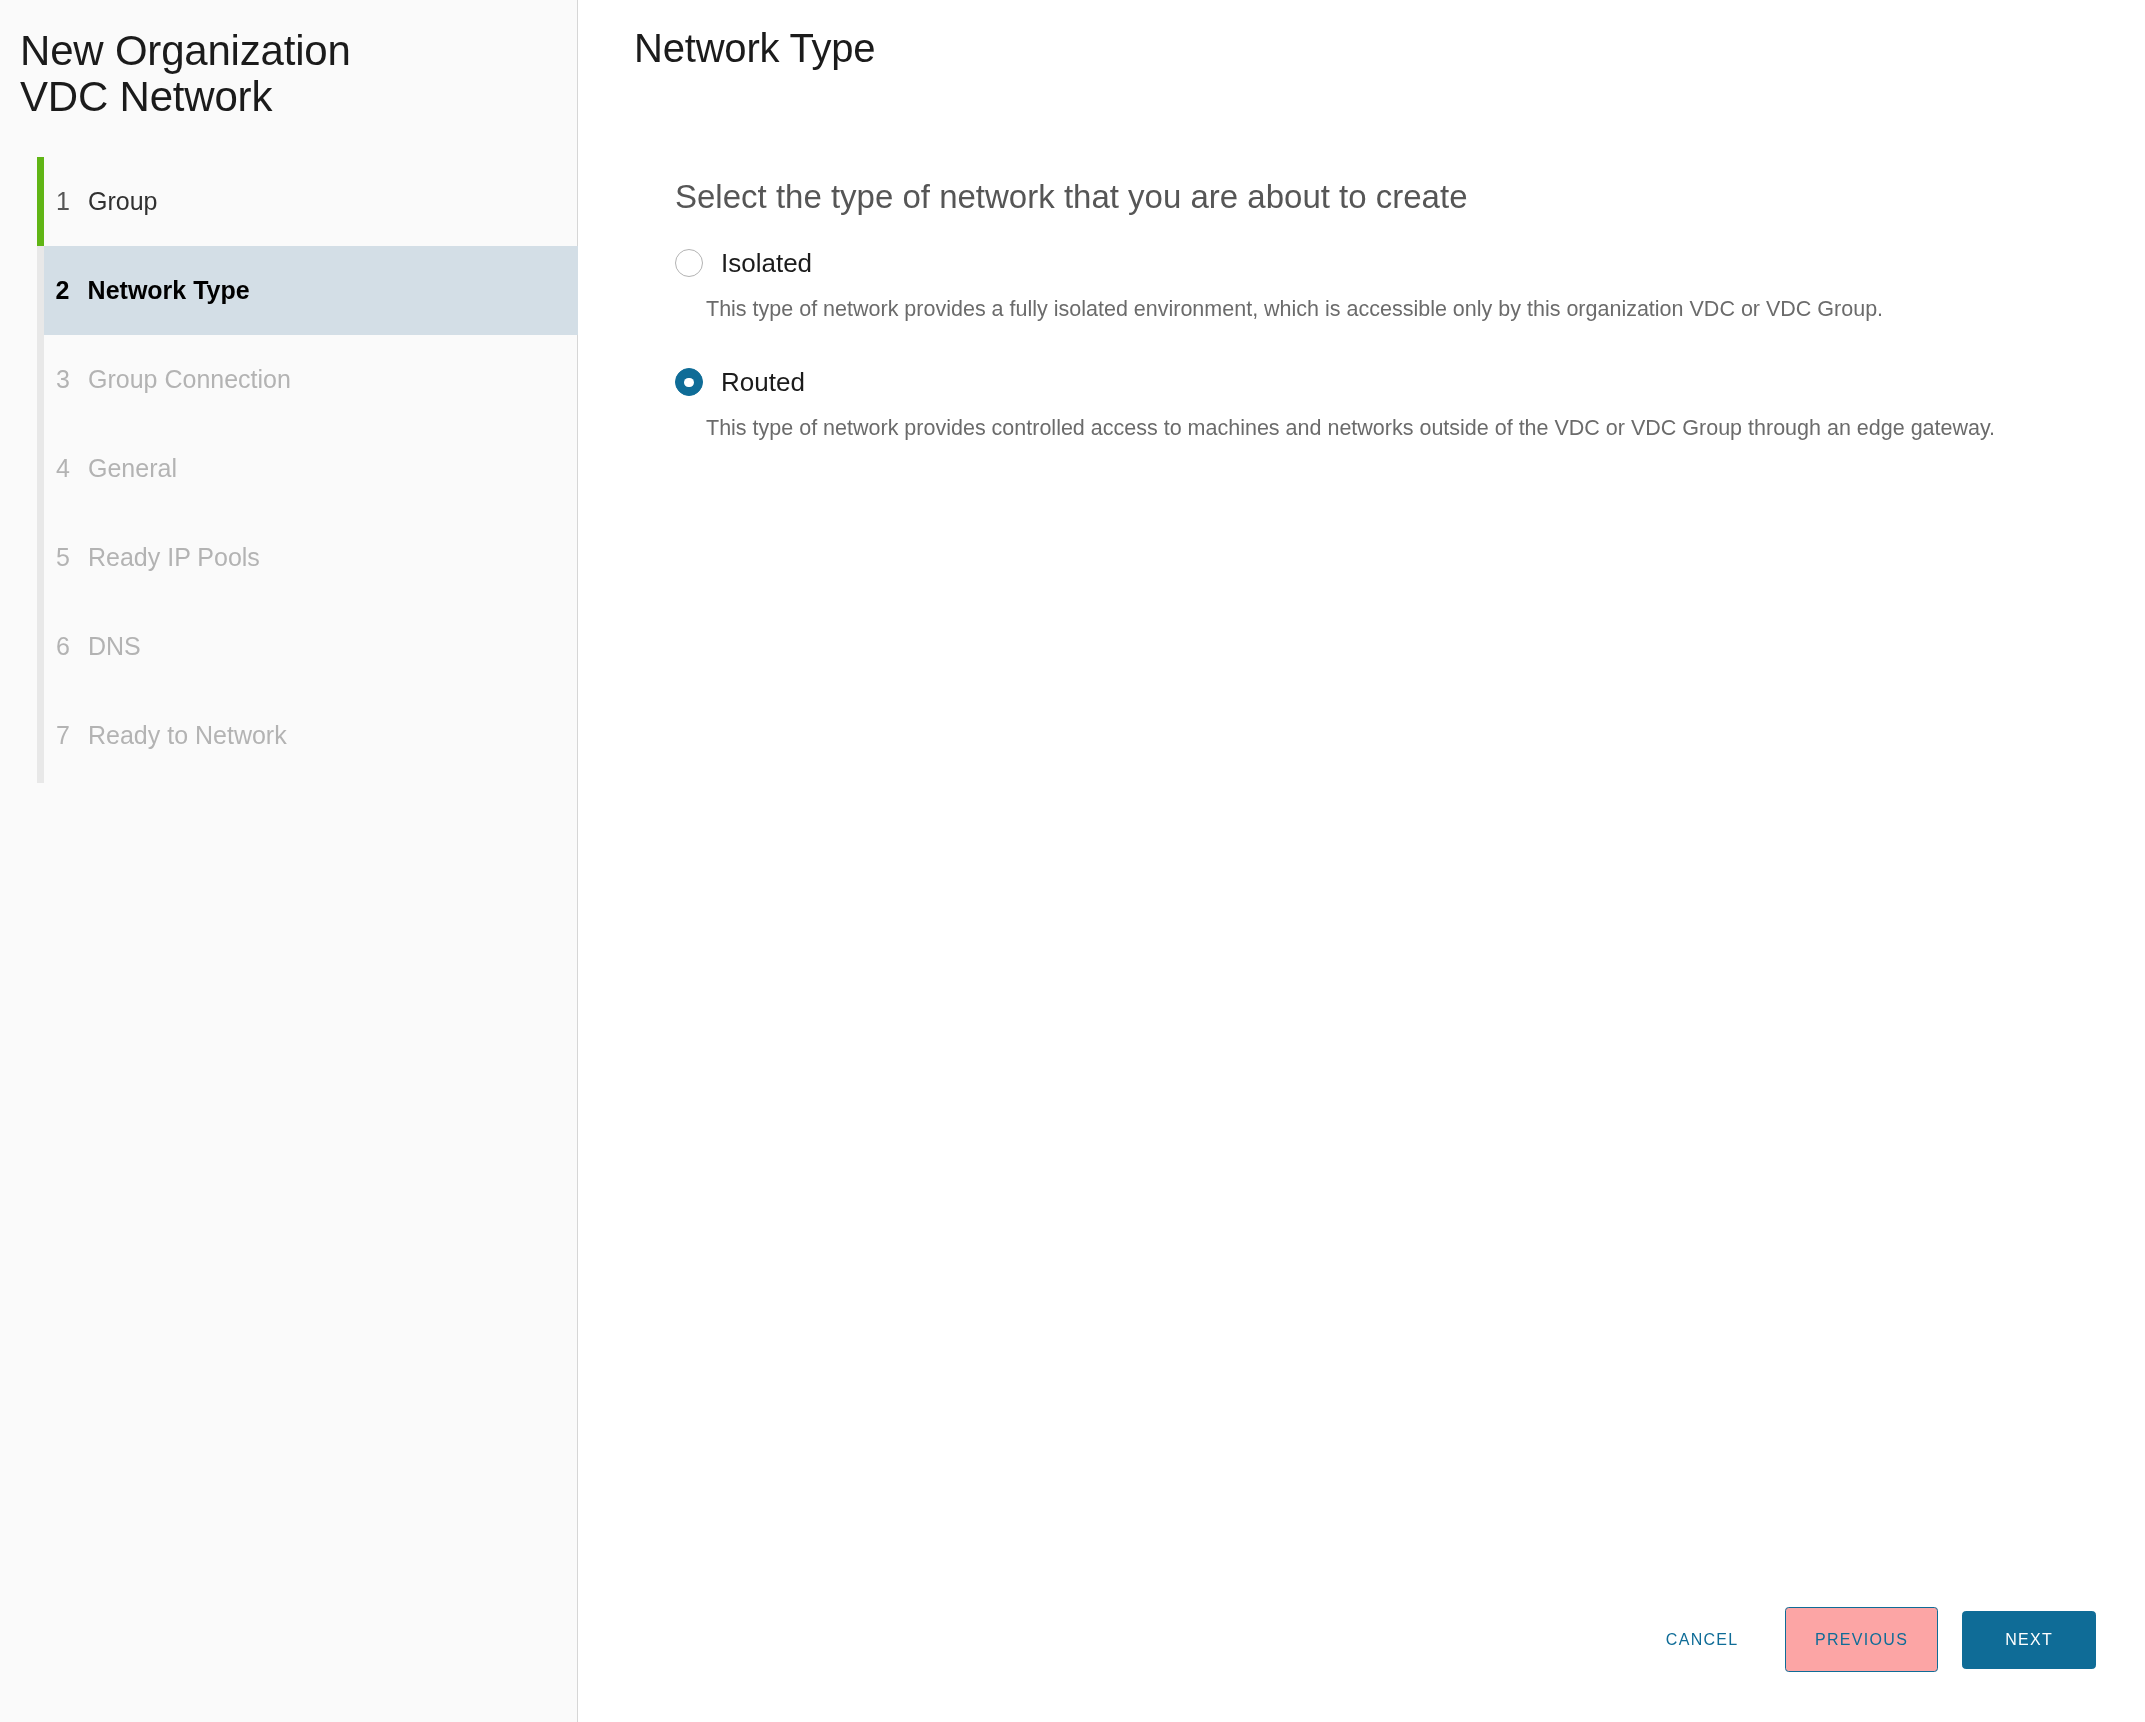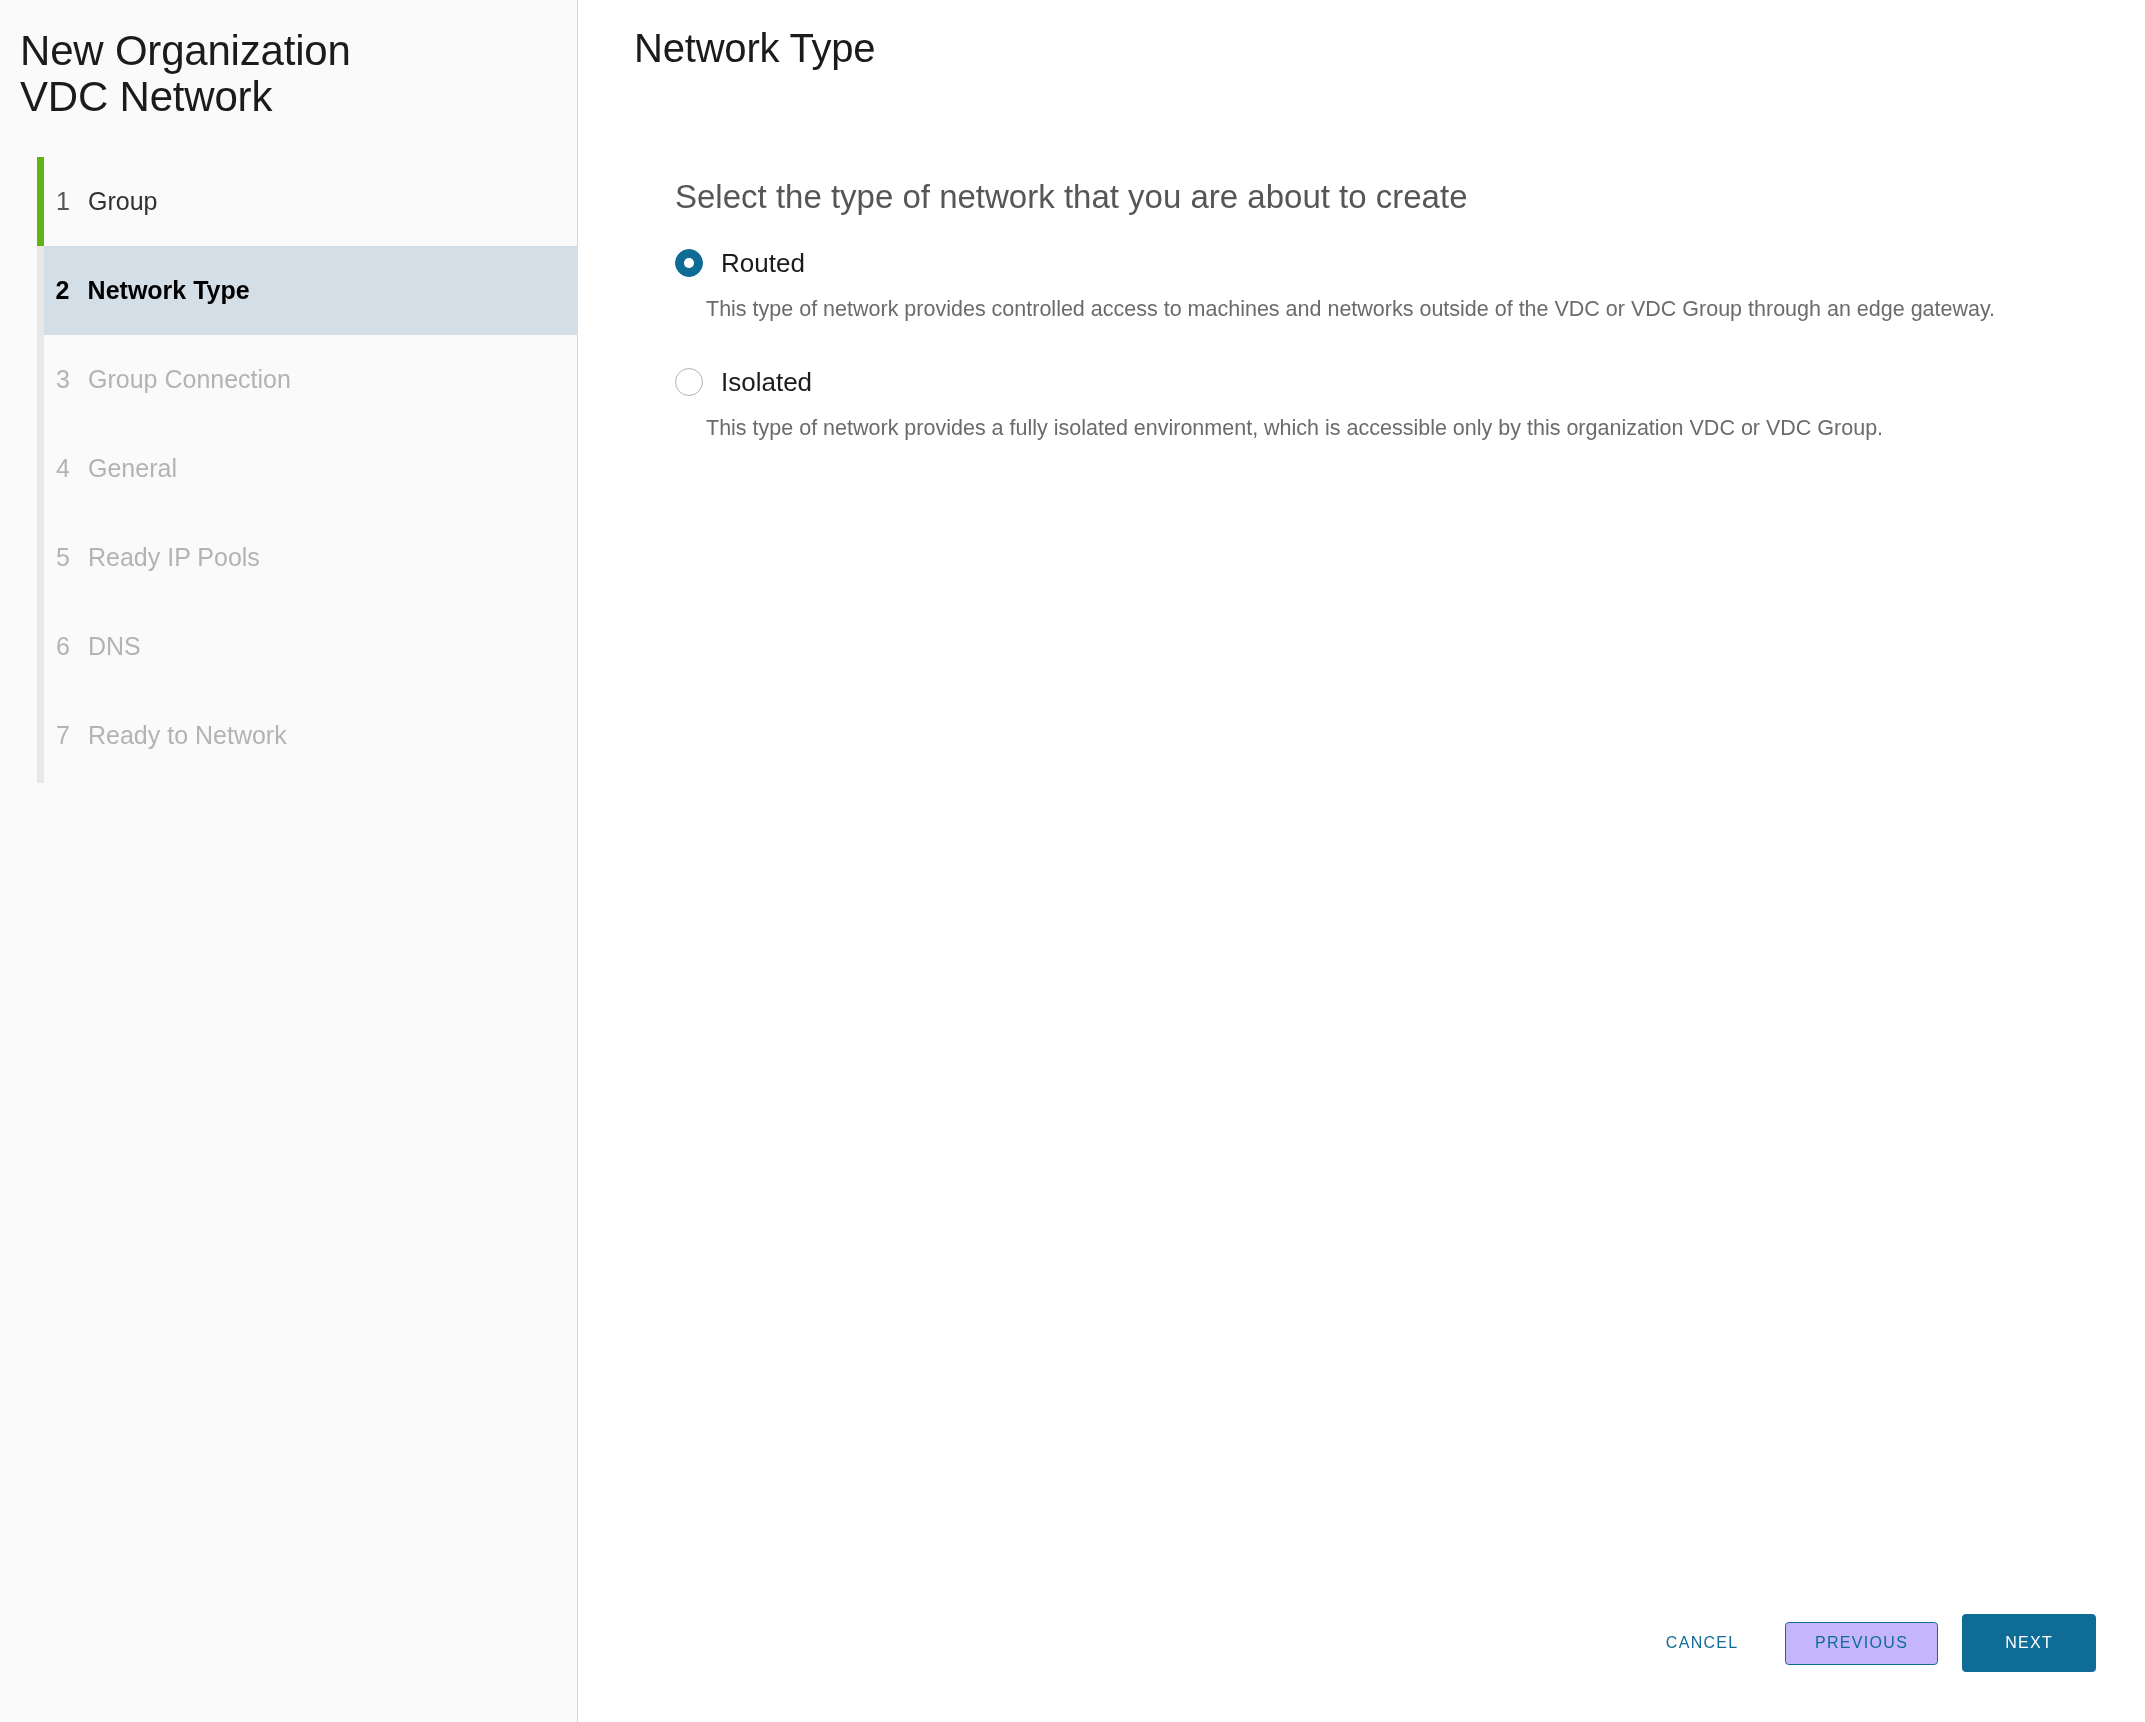--- a/index.html
+++ b/index.html
@@ -216,26 +216,26 @@
 
   .btn-flat {
     background: transparent;
     border: none;
     color: #0f6c97;
     padding: 13px 24px;
     margin-right: 22.5px;
   }
 
   .btn-outline {
-    background: #c4b5fd;
+    background: #fca5a5;
     border: 1.9px solid #0f6c97;
     color: #0f6c97;
     border-radius: 3.7px;
     padding: 4px 29px;
-    height: 43px;
+    height: 65px;
     margin-right: 24px;
   }
 
   .btn-solid {
     background: #0f6c97;
     border: 1.9px solid #0f6c97;
     color: #ffffff;
     border-radius: 3.7px;
     padding: 14px 42px;
     height: 58px;
@@ -296,34 +296,34 @@
     <h2 class="main-title">Network Type</h2>
 
     <div class="content">
 
       <p class="instruction">Select the type of network that you are about to create</p>
 
       <div class="radio-group">
 
         <div class="option-block">
           <label class="radio-row">
+            <span class="radio-circle unchecked"></span>
+            <span class="radio-label">Isolated</span>
+          </label>
+          <p class="radio-desc">This type of network provides a fully isolated environment, which is accessible only by this organization VDC or VDC Group.</p>
+        </div>
+
+        <div class="option-block">
+          <label class="radio-row">
             <span class="radio-circle checked"></span>
             <span class="radio-label">Routed</span>
           </label>
           <p class="radio-desc">This type of network provides controlled access to machines and networks outside of the VDC or VDC Group through an edge gateway.</p>
         </div>
 
-        <div class="option-block">
-          <label class="radio-row">
-            <span class="radio-circle unchecked"></span>
-            <span class="radio-label">Isolated</span>
-          </label>
-          <p class="radio-desc">This type of network provides a fully isolated environment, which is accessible only by this organization VDC or VDC Group.</p>
-        </div>
-
       </div>
     </div>
 
     <div class="footer">
       <button class="btn btn-flat">CANCEL</button>
       <button class="btn btn-outline">PREVIOUS</button>
       <button class="btn btn-solid">NEXT</button>
     </div>
 
   </section>

